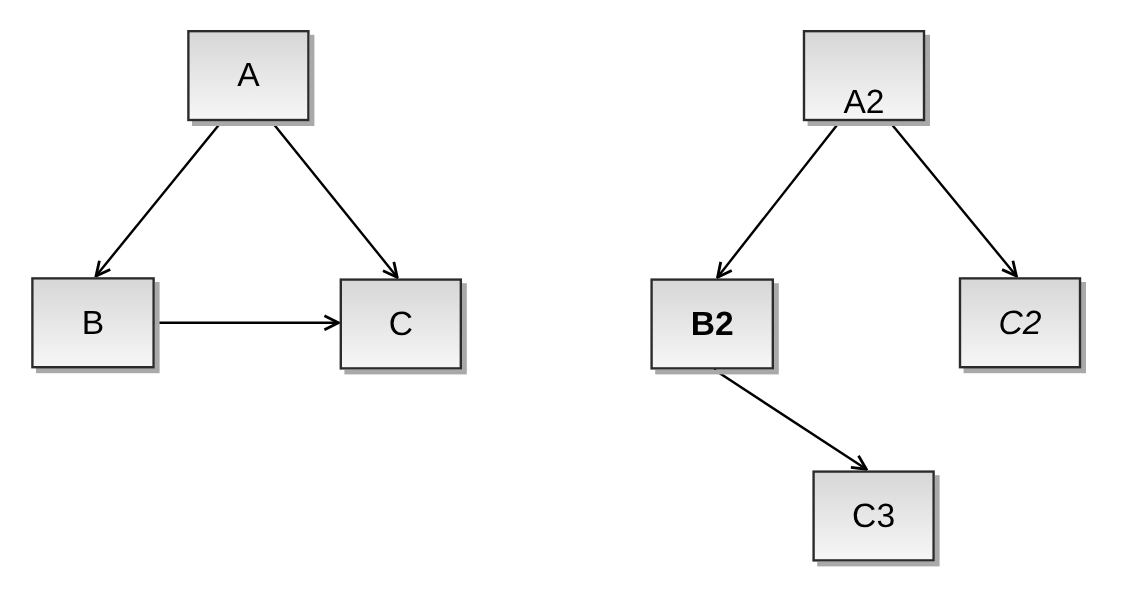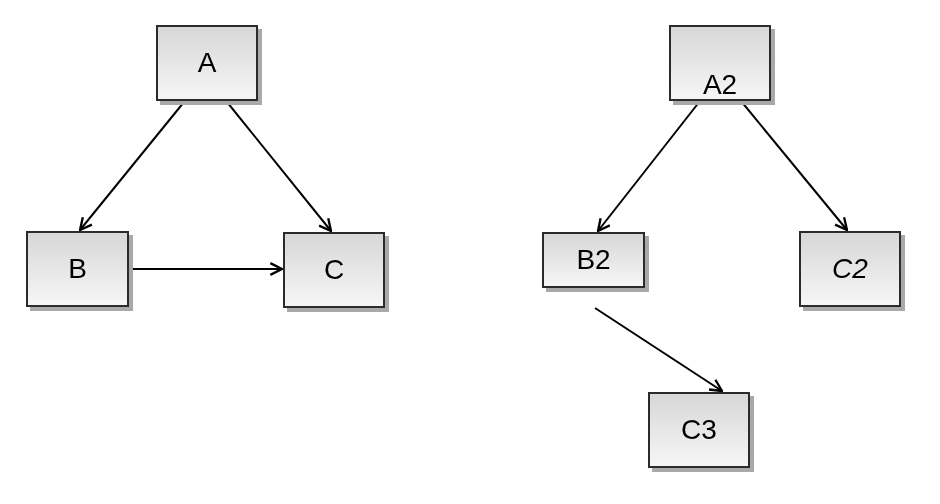--- a/index.html
+++ b/index.html
@@ -74,23 +74,23 @@
       </div>
       <div class="node" style="left: 26px; top: 231px; width: 103px; height: 76px;">
         <span class="node-label">B</span>
       </div>
       <div class="node" style="left: 283px; top: 232px; width: 102px; height: 76px;">
         <span class="node-label">C</span>
       </div>
       <div class="node" style="left: 669px; top: 25px; width: 102px; height: 76px; align-items: flex-end;">
         <span class="node-label">A2</span>
       </div>
-      <div class="node" style="left: 542px; top: 232px; width: 103px; height: 56px;">
+      <div class="node" style="left: 542px; top: 232px; width: 103px; height: 76px; font-weight: bold;">
         <span class="node-label">B2</span>
       </div>
       <div class="node" style="left: 799px; top: 231px; width: 102px; height: 76px; font-style: italic;">
         <span class="node-label">C2</span>
       </div>
-      <div class="node" style="left: 648px; top: 392px; width: 102px; height: 76px;">
+      <div class="node" style="left: 677px; top: 392px; width: 102px; height: 76px;">
         <span class="node-label">C3</span>
       </div>
     </div>
 </div>
 
 </body></html>

